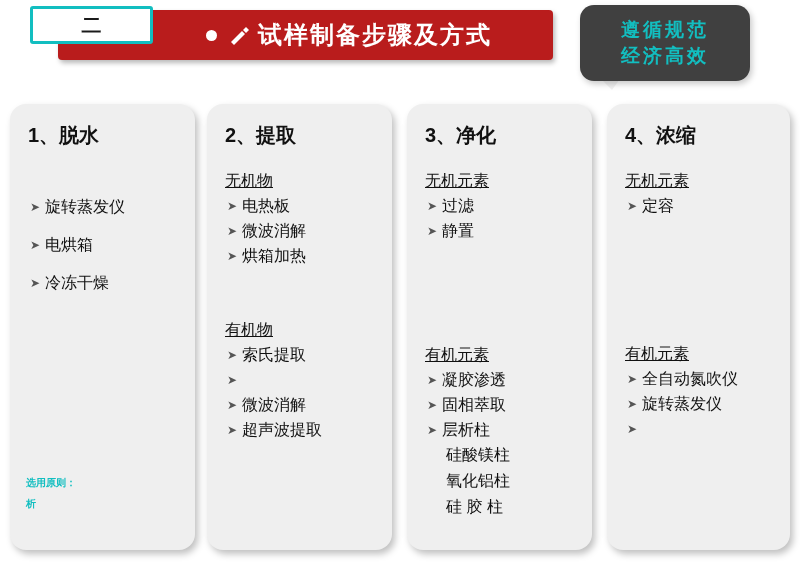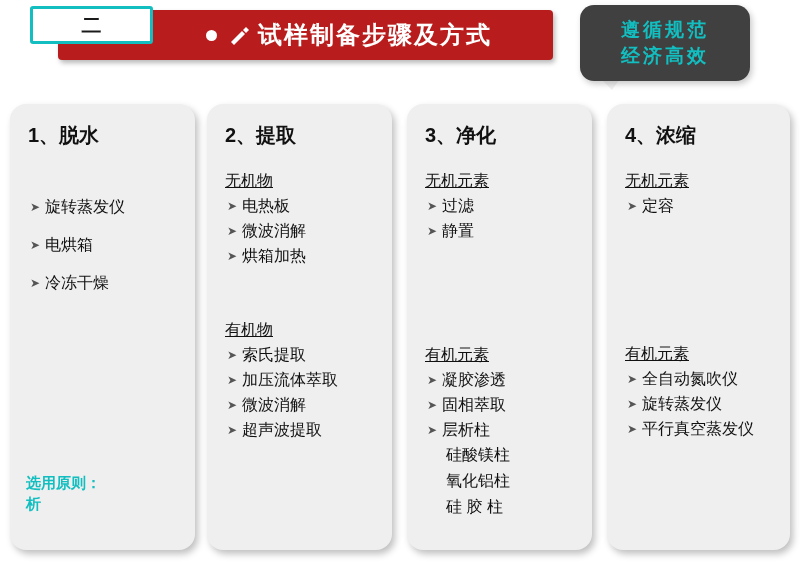--- a/index.html
+++ b/index.html
@@ -165,21 +165,21 @@
   }
   .spacer-lg { height: 26px; }
   .spacer-sm { height: 10px; }
 
   .note {
     position: absolute;
     left: 16px;
     bottom: 36px;
     width: 160px;
     color: #12bec0;
-    font-size: 15px;
+    font-size: 10px;
     font-weight: bold;
     line-height: 21px;
   }
 
   
   .tight .bullet-item { margin-bottom: 5px; }
 </style>
 </head>
 <body>
 
@@ -252,21 +252,20 @@
   <div style="height:46px"></div>
 
   <div class="group tight">
     <div class="group-label">有机物</div>
     <div class="bullet-item">
       <span class="arrow">➤</span>
       <span>索氏提取</span>
     </div>
     <div class="bullet-item">
       <span class="arrow">➤</span>
-      <span>加压流体萃取</span>
     </div>
     <div class="bullet-item">
       <span class="arrow">➤</span>
       <span>微波消解</span>
     </div>
     <div class="bullet-item">
       <span class="arrow">➤</span>
       <span>超声波提取</span>
     </div>
   </div>
@@ -327,16 +326,15 @@
     <div class="bullet-item">
       <span class="arrow">➤</span>
       <span>全自动氮吹仪</span>
     </div>
     <div class="bullet-item">
       <span class="arrow">➤</span>
       <span>旋转蒸发仪</span>
     </div>
     <div class="bullet-item">
       <span class="arrow">➤</span>
-      <span>平行真空蒸发仪</span>
     </div>
   </div>
 </div>
 
 </body></html>

